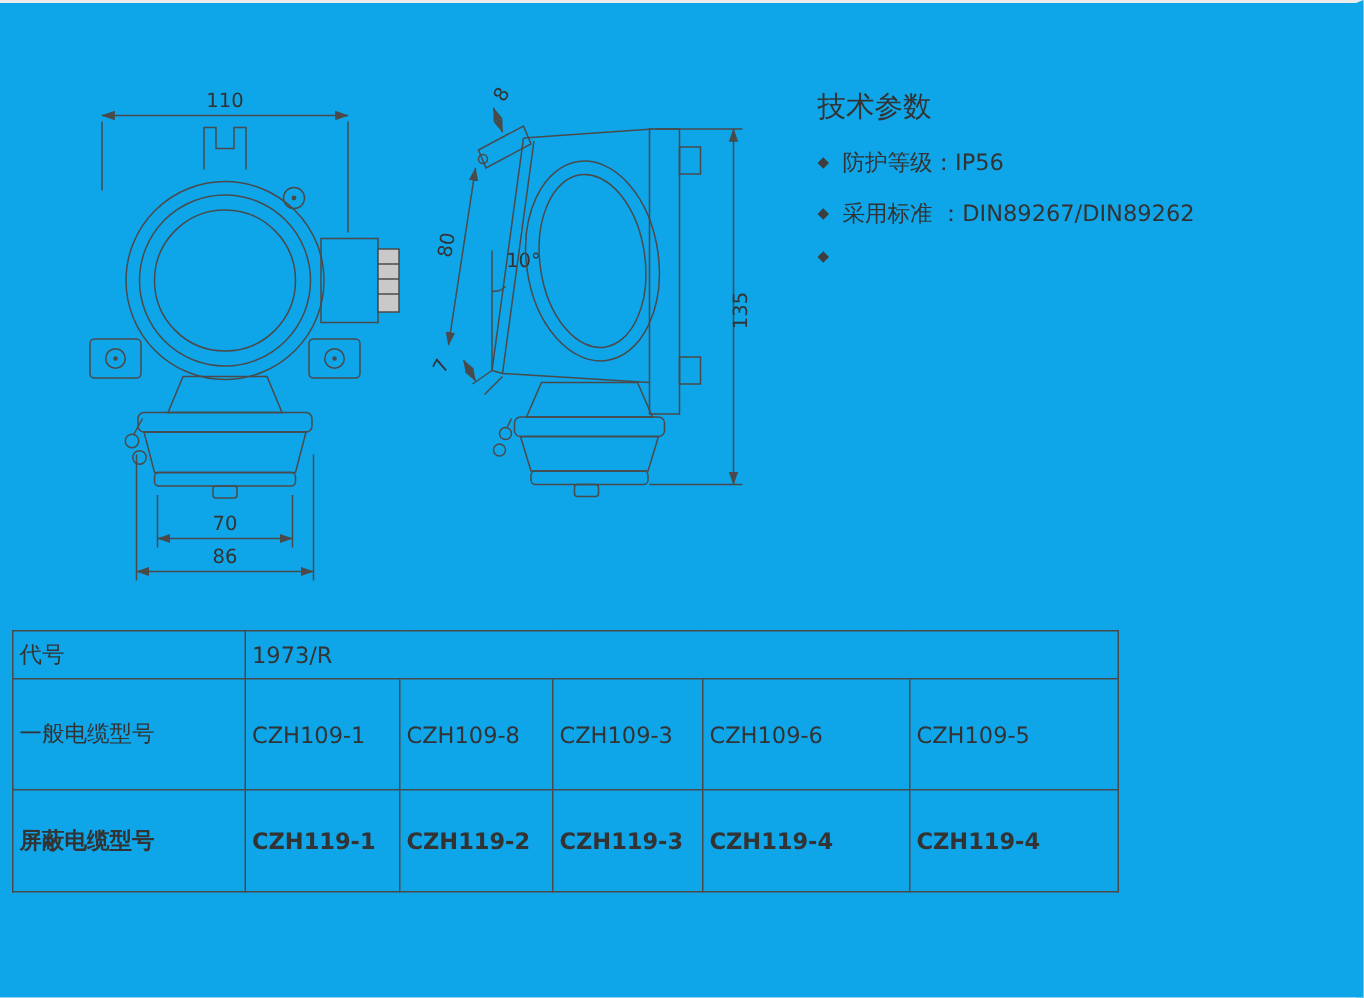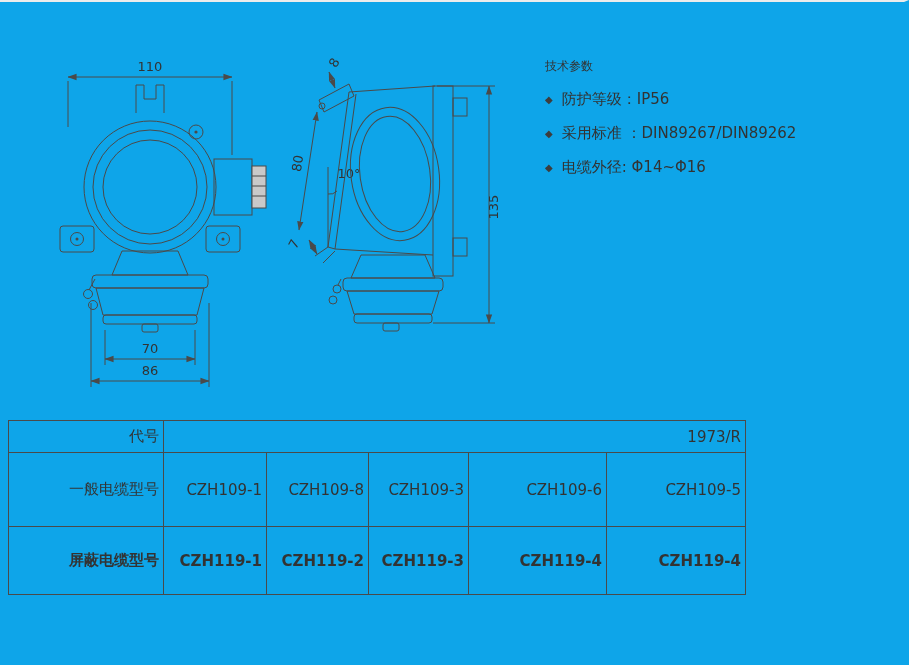--- a/index.html
+++ b/index.html
@@ -23,34 +23,34 @@
     stroke:#4a4a4a; stroke-width:1; fill:none;
   }
   svg .fillgray { fill:#c9c9c9; }
   svg .dot { fill:#4a4a4a; stroke:none; }
   svg text {
     fill:#333; stroke:none; font-size:13px;
     font-family:"DejaVu Sans","Liberation Sans",sans-serif;
   }
   
   .specs { position:absolute; left:545px; top:56px; width:360px; }
-  .specs-title { font-size:12px; color:#333; margin-bottom:0; }
+  .specs-title { font-size:19px; color:#333; margin-bottom:0; }
   .spec-item {
     display:flex; align-items:center; gap:9px;
     margin:15px 0; font-size:15px; color:#333;
   }
   .diamond { font-size:10px; color:#3d3d3d; line-height:1; }
   
   table.models {
     position:absolute; left:8px; top:418px;
     width:737px; border-collapse:collapse; table-layout:fixed;
   }
   table.models td {
     border:1px solid #4a4a4a;
-    text-align:right; vertical-align:middle;
+    text-align:left; vertical-align:middle;
     font-size:15px; color:#333; padding:2px 4px;
     overflow:hidden; white-space:nowrap;
   }
   tr.row-code   { height:32px; }
   tr.row-tall-a { height:74px; }
   tr.row-tall-b { height:68px;font-weight:bold; }
   tr.row-weight { height:34px; }
   td.lbl-top { vertical-align:top; padding-top:7px; }
 </style>
 </head>
@@ -211,21 +211,20 @@
     <div class="spec-item">
       <span class="diamond">◆</span>
       <span>防护等级：IP56</span>
     </div>
     <div class="spec-item">
       <span class="diamond">◆</span>
       <span>采用标准 ：DIN89267/DIN89262</span>
     </div>
     <div class="spec-item">
       <span class="diamond">◆</span>
-      <span>电缆外径: Φ14~Φ16</span>
     </div>
   </div>
 
   <table class="models">
     <colgroup>
       <col style="width:155px">
         <col style="width:103px">
         <col style="width:102px">
       <col style="width:100px">
         <col style="width:138px">

